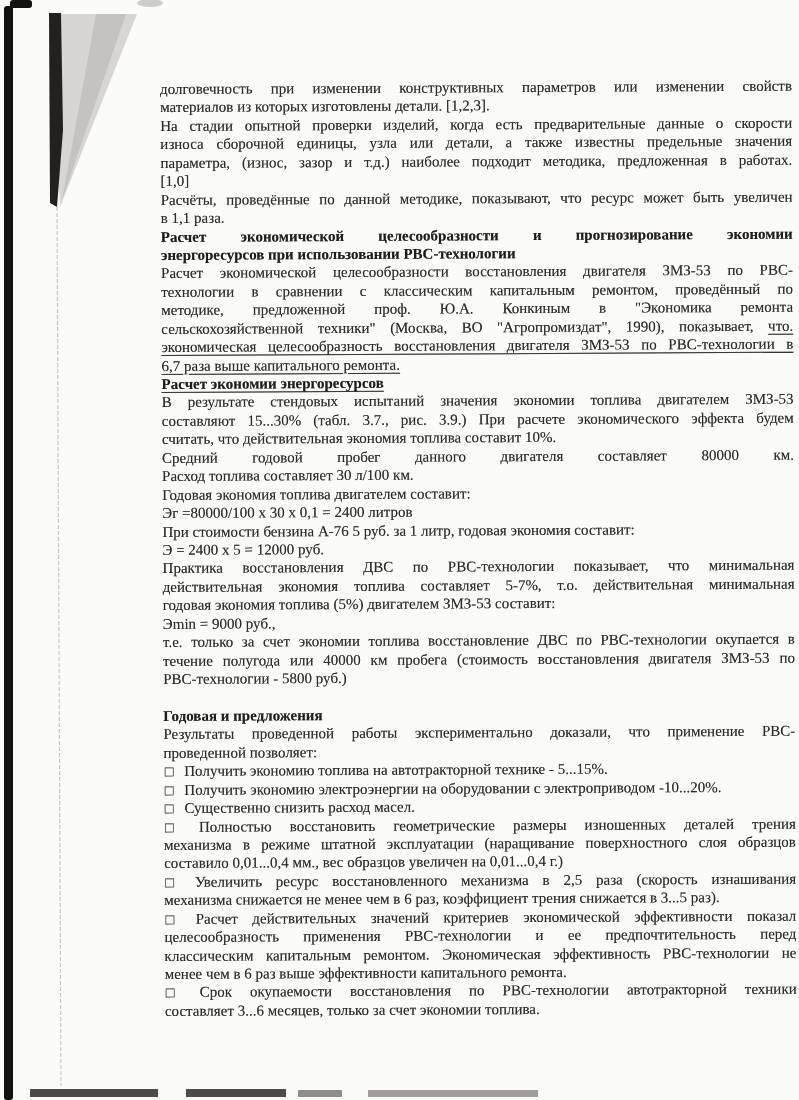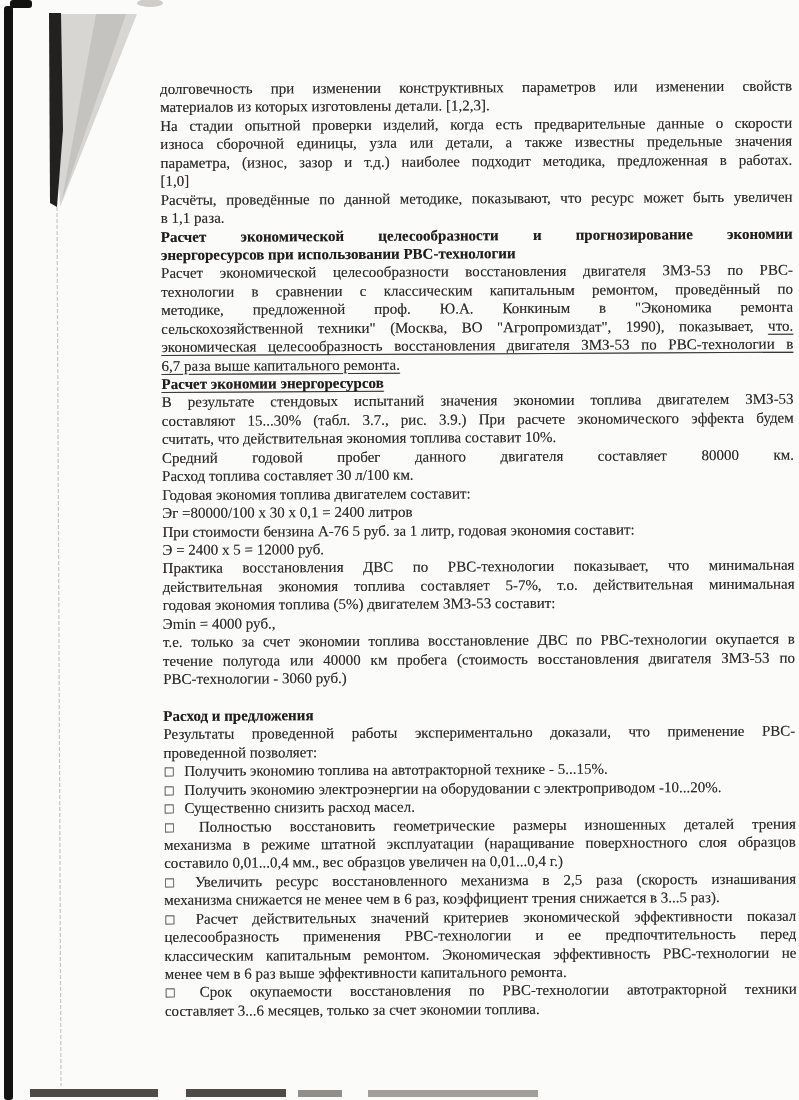--- a/index.html
+++ b/index.html
@@ -72,26 +72,26 @@
     <div class="line"><span class="inner"><span>считать, что действительная экономия топлива составит 10%.</span></span></div>
     <div class="line j" style="word-spacing: 30.75px;"><span class="inner"><span>Средний годовой пробег данного двигателя составляет 80000 км.</span></span></div>
     <div class="line"><span class="inner"><span>Расход топлива составляет 30 л/100 км.</span></span></div>
     <div class="line"><span class="inner"><span>Годовая экономия топлива двигателем составит:</span></span></div>
     <div class="line"><span class="inner"><span>Эг =80000/100 х 30 х 0,1 = 2400 литров</span></span></div>
     <div class="line"><span class="inner"><span>При стоимости бензина А-76 5 руб. за 1 литр, годовая экономия составит:</span></span></div>
     <div class="line"><span class="inner"><span>Э = 2400 х 5 = 12000 руб.</span></span></div>
     <div class="line j" style="word-spacing: 15.7658px;"><span class="inner"><span>Практика восстановления ДВС по РВС-технологии показывает, что минимальная</span></span></div>
     <div class="line j" style="word-spacing: 11.9534px;"><span class="inner"><span>действительная экономия топлива составляет 5-7%, т.о. действительная минимальная</span></span></div>
     <div class="line"><span class="inner"><span>годовая экономия топлива (5%) двигателем ЗМЗ-53 составит:</span></span></div>
-    <div class="line"><span class="inner"><span>Эmin = 4000 руб.,</span></span></div>
+    <div class="line"><span class="inner"><span>Эmin = 9000 руб.,</span></span></div>
     <div class="line j" style="word-spacing: 4.8539px;"><span class="inner"><span>т.е. только за счет экономии топлива восстановление ДВС по РВС-технологии окупается в</span></span></div>
     <div class="line j" style="word-spacing: 6.07834px;"><span class="inner"><span>течение полугода или 40000 км пробега (стоимость восстановления двигателя ЗМЗ-53 по</span></span></div>
-    <div class="line"><span class="inner"><span>РВС-технологии - 3060 руб.)</span></span></div>
+    <div class="line"><span class="inner"><span>РВС-технологии - 5800 руб.)</span></span></div>
     <div class="line spacer"></div>
-    <div class="line b"><span class="inner"><span>Расход и предложения</span></span></div>
+    <div class="line b"><span class="inner"><span>Годовая и предложения</span></span></div>
     <div class="line j" style="word-spacing: 13.7569px;"><span class="inner"><span>Результаты проведенной работы экспериментально доказали, что применение РВС-</span></span></div>
     <div class="line"><span class="inner"><span>проведенной позволяет:</span></span></div>
     <div class="line"><span class="inner"><span class="bullet">□</span> <span>Получить экономию топлива на автотракторной технике - 5...15%.</span></span></div>
     <div class="line"><span class="inner"><span class="bullet">□</span> <span>Получить экономию электроэнергии на оборудовании с электроприводом -10...20%.</span></span></div>
     <div class="line"><span class="inner"><span class="bullet">□</span> <span>Существенно снизить расход масел.</span></span></div>
     <div class="line j" style="word-spacing: 14.315px;"><span class="inner"><span class="bullet">□</span> <span>Полностью восстановить геометрические размеры изношенных деталей трения</span></span></div>
     <div class="line j" style="word-spacing: 7.41434px;"><span class="inner"><span>механизма в режиме штатной эксплуатации (наращивание поверхностного слоя образцов</span></span></div>
     <div class="line"><span class="inner"><span>составило 0,01...0,4 мм., вес образцов увеличен на 0,01...0,4 г.)</span></span></div>
     <div class="line j" style="word-spacing: 10.0575px;"><span class="inner"><span class="bullet">□</span> <span>Увеличить ресурс восстановленного механизма в 2,5 раза (скорость изнашивания</span></span></div>
     <div class="line"><span class="inner"><span>механизма снижается не менее чем в 6 раз, коэффициент трения снижается в 3...5 раз).</span></span></div>

